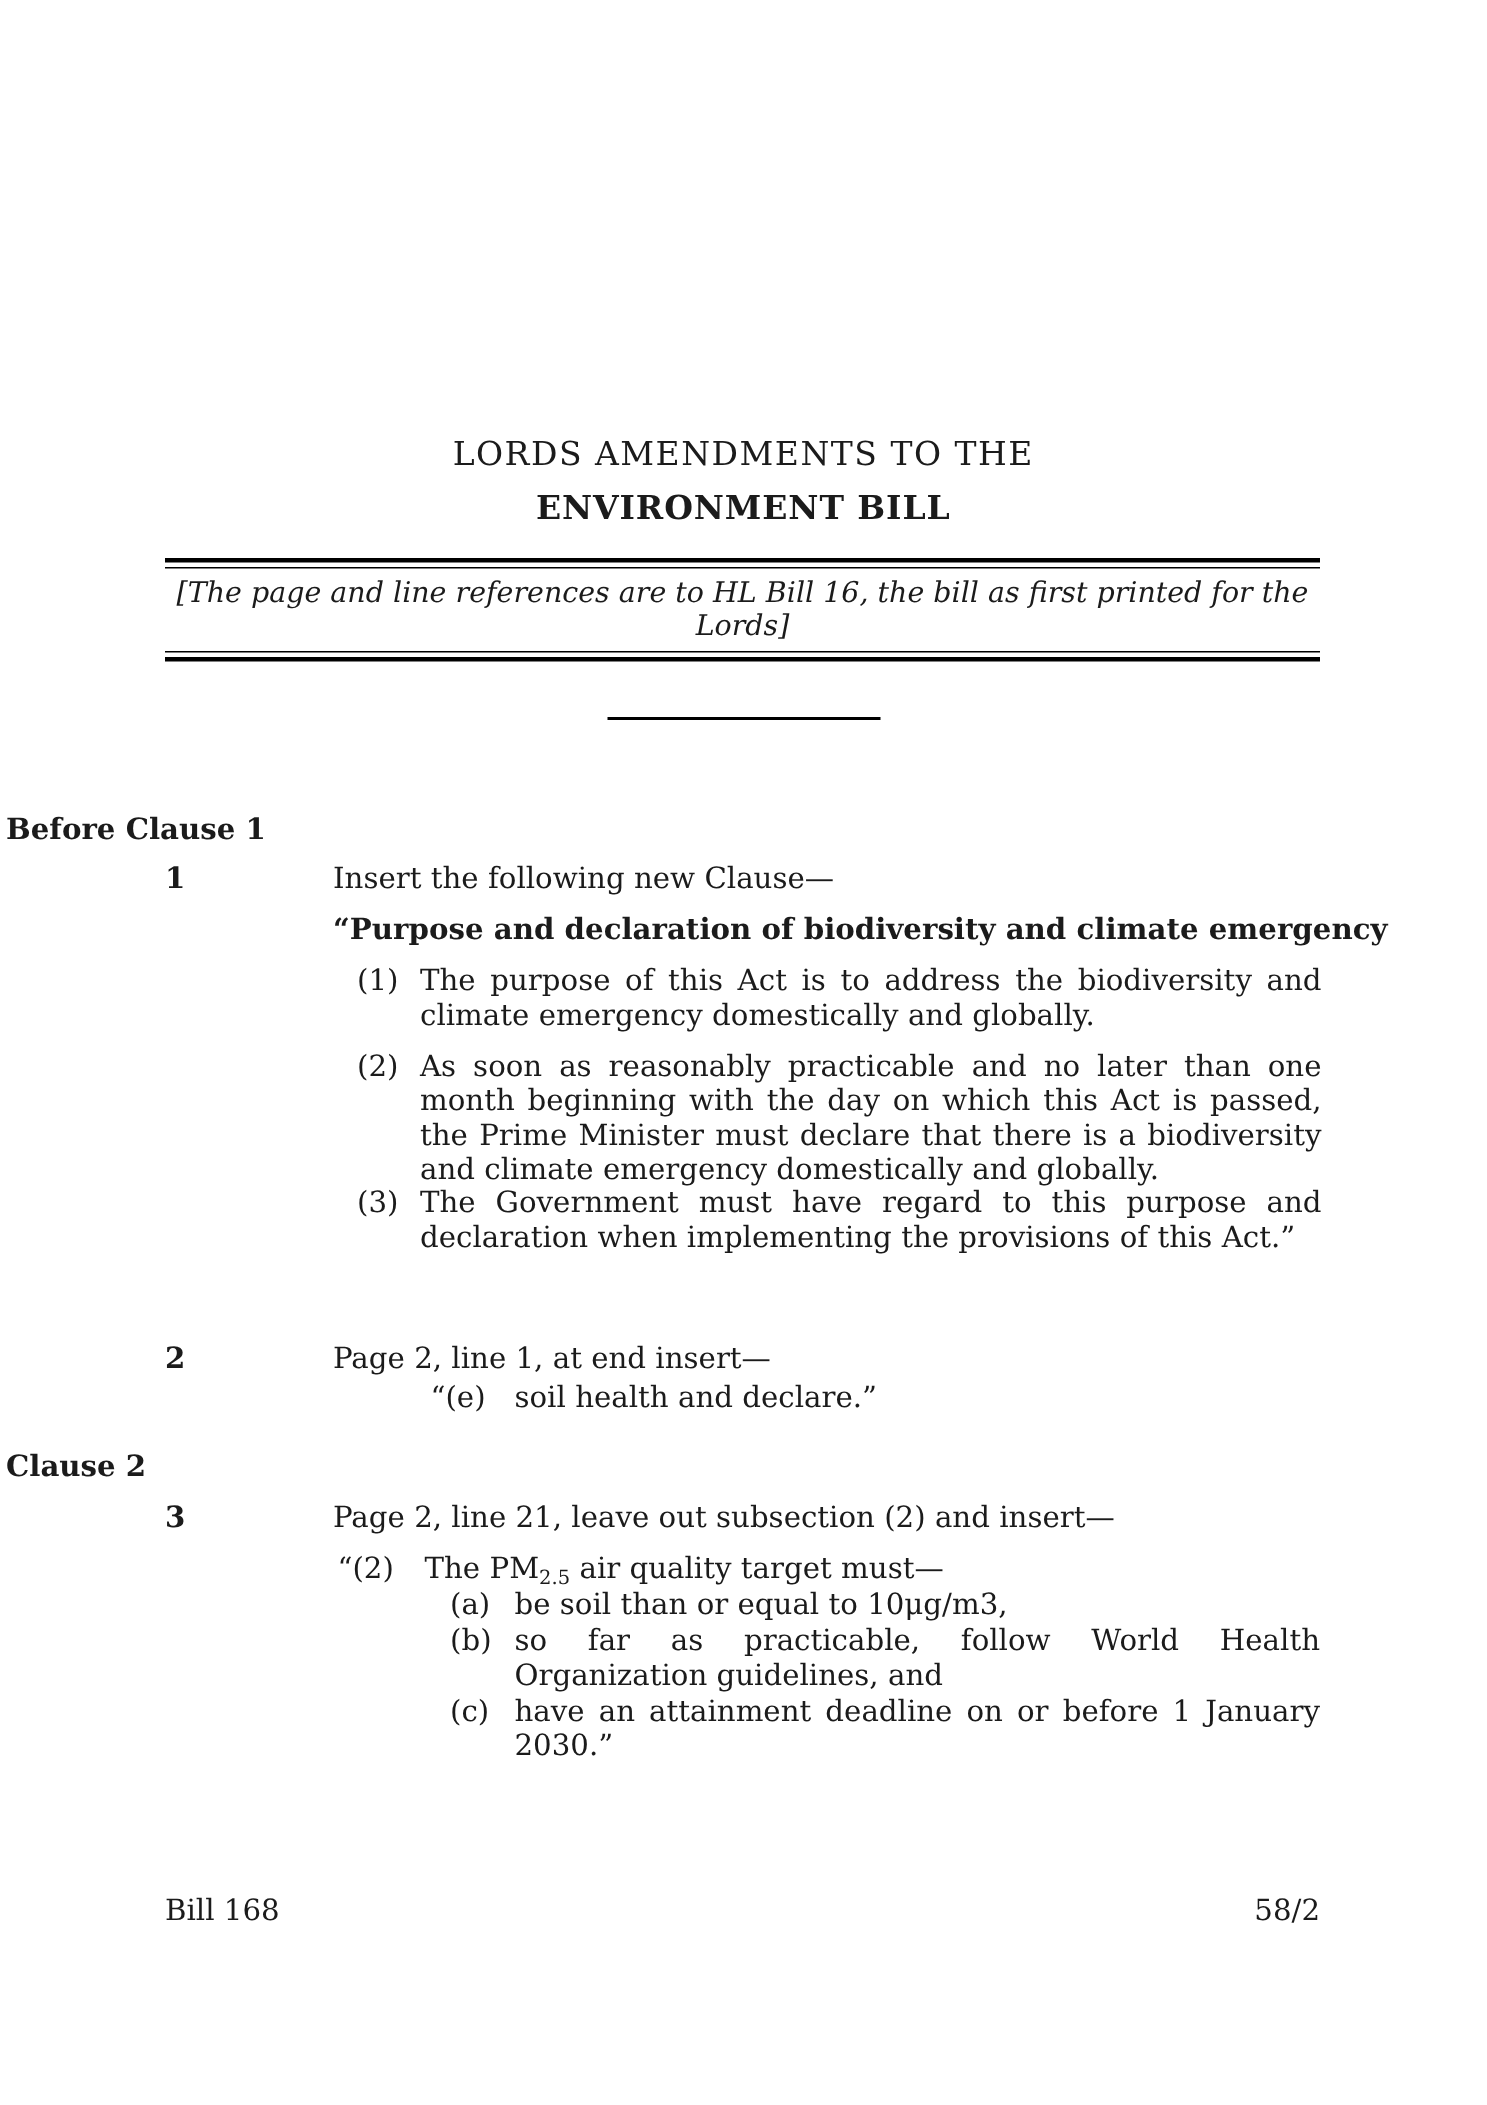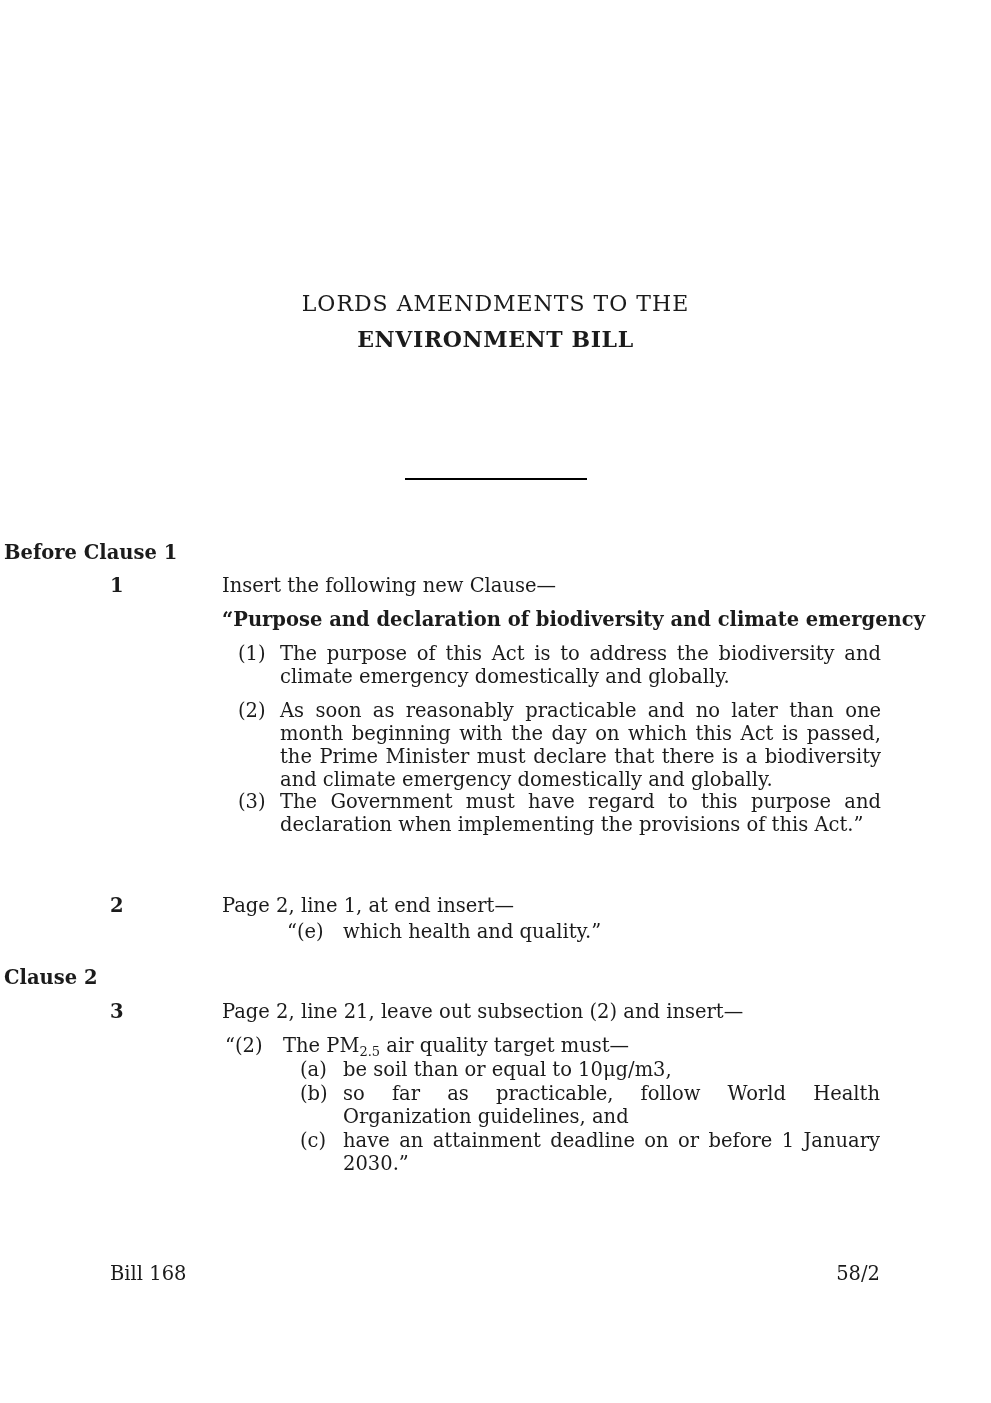--- a/index.html
+++ b/index.html
@@ -105,20 +105,23 @@
   .footer-right { left: 0; width: 880px; text-align: right; }
 </style>
 </head>
 <body>
 
 <div class="page">
 
   <div class="abs doc-title bold" style="top:326px">ENVIRONMENT BILL</div>
   <div class="abs doc-title" style="top:291px">LORDS AMENDMENTS TO THE</div>
 
+  <div class="abs refbox" style="top:372px">
+    <div class="refbox-inner">[The page and line references are to HL Bill 16, the bill as first printed for the Lords]</div>
+  </div>
 
   <div class="abs short-rule" style="top:478px"></div>
 
   <div class="abs sec-heading" style="top:541px">Before Clause 1</div>
 
   <div class="abs amd-num" style="top:574px">1</div>
   <div class="abs amd-text" style="top:574px">Insert the following new Clause—</div>
 
   <div class="abs clause-title" style="top:608px">“Purpose and declaration of biodiversity and climate emergency</div>
 
@@ -135,21 +138,21 @@
   <div class="abs subsec" style="top:790px">
     <span class="marker">(3)</span>
     <span>The Government must have regard to this purpose and declaration when implementing the provisions of this Act.”</span>
   </div>
 
 
   <div class="abs amd-num" style="top:894px">2</div>
   <div class="abs amd-text" style="top:894px">Page 2, line 1, at end insert—</div>
 
   <div class="abs item-e-marker" style="top:920px">“(e)</div>
-  <div class="abs item-e-text" style="top:920px">which health and quality.”</div>
+  <div class="abs item-e-text" style="top:920px">soil health and declare.”</div>
 
   <div class="abs sec-heading" style="top:966px">Clause 2</div>
 
   <div class="abs amd-num" style="top:1000px">3</div>
   <div class="abs amd-text" style="top:1000px">Page 2, line 21, leave out subsection (2) and insert—</div>
 
   <div class="abs q2-marker" style="top:1034px">“(2)</div>
   <div class="abs q2-text" style="top:1034px">
     <span>The PM</span><span class="sub">2.5</span><span> air quality target must—</span>
   </div>

